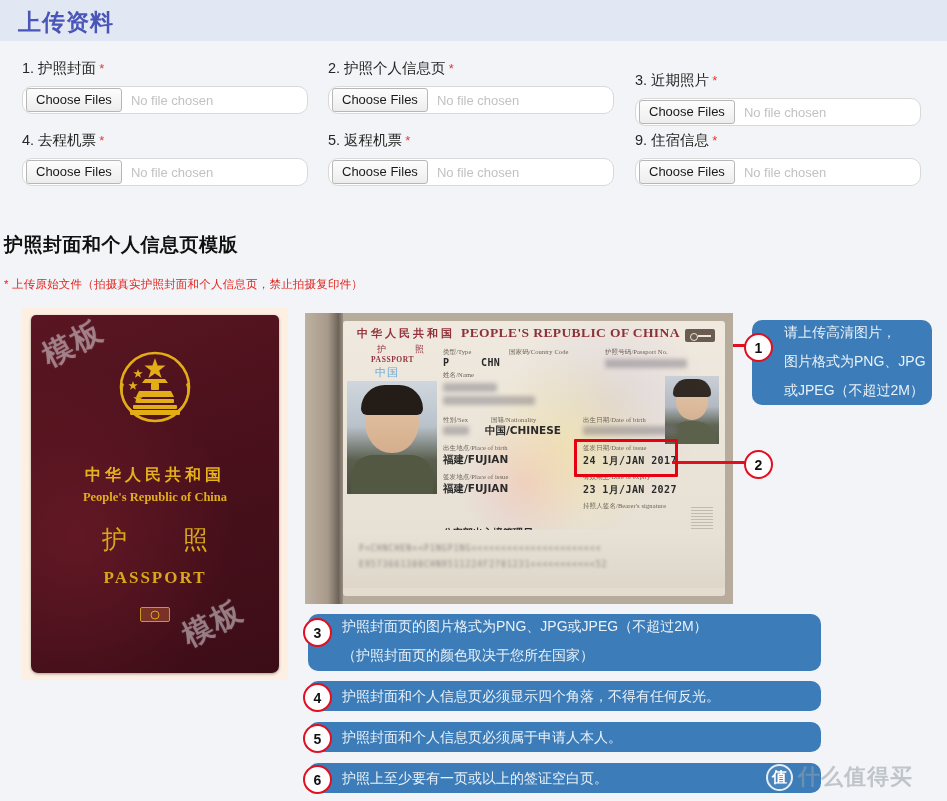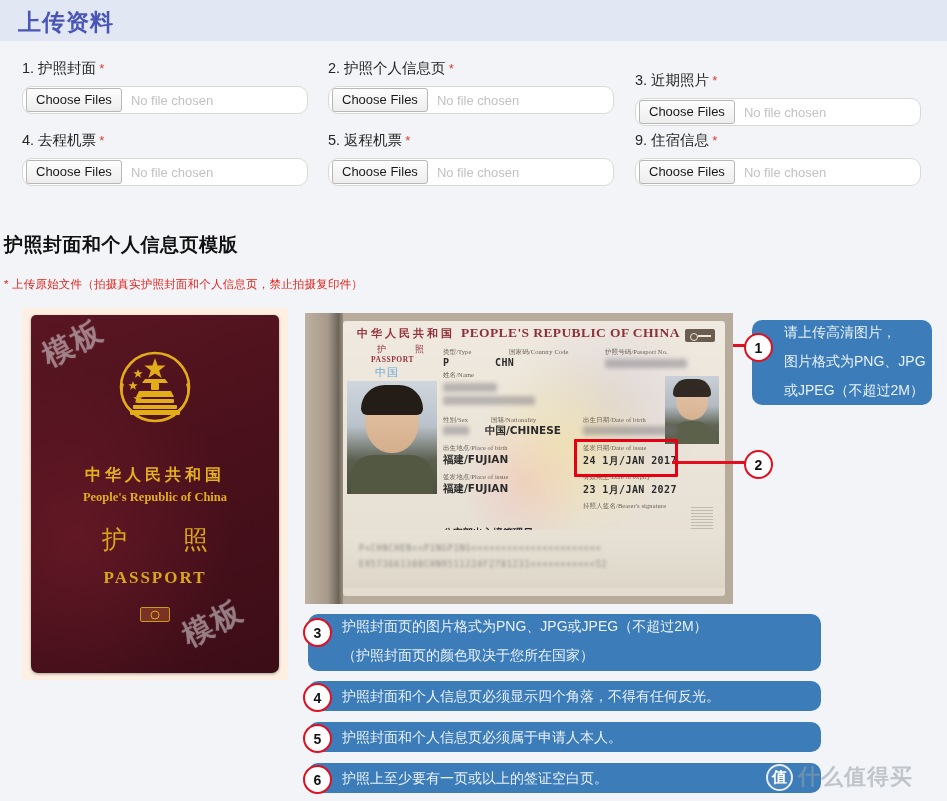--- a/index.html
+++ b/index.html
@@ -360,21 +360,21 @@
       <div class="portrait2">
         <div class="face"></div>
         <div class="hair"></div>
         <div class="body-sh"></div>
       </div>
 
       <div class="fl" style="left:100px;top:27px;">类型/Type</div>
       <div class="fv" style="left:100px;top:36px;">P</div>
 
       <div class="fl" style="left:166px;top:27px;">国家码/Country Code</div>
-      <div class="fv" style="left:152px;top:36px;text-align:right;">CHN</div>
+      <div class="fv" style="left:138px;top:36px;text-align:right;">CHN</div>
 
       <div class="fl" style="left:262px;top:27px;">护照号码/Passport No.</div>
       <div class="blur" style="left:262px;top:38px;width:82px;height:9px;"></div>
 
       <div class="fl" style="left:100px;top:50px;">姓名/Name</div>
       <div class="blur" style="left:100px;top:62px;width:54px;height:9px;"></div>
       <div class="blur" style="left:100px;top:75px;width:92px;height:9px;"></div>
 
       <div class="fl" style="left:100px;top:95px;">性别/Sex</div>
       <div class="blur" style="left:100px;top:105px;width:26px;height:9px;"></div>

